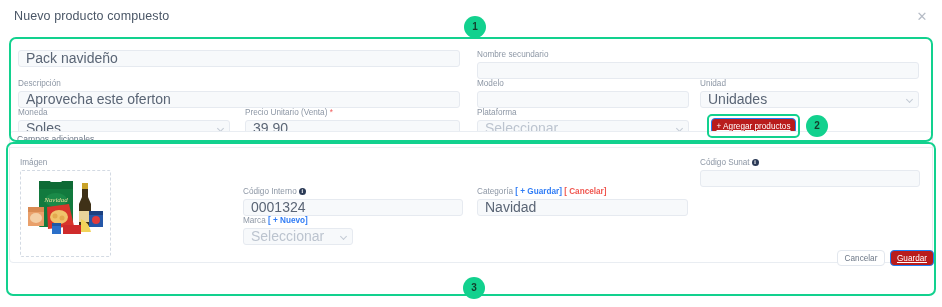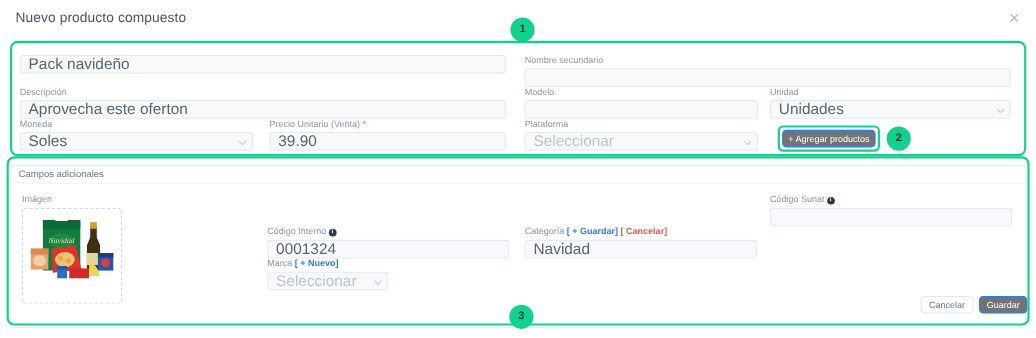--- a/index.html
+++ b/index.html
@@ -148,23 +148,24 @@
     box-sizing: border-box;
     position: absolute;
     border-radius: 4px;
     font-size: 8.2px;
     text-align: center;
     cursor: pointer;
     white-space: nowrap;
     user-select: none;
   }
   .btn-primary {
-    background: #737373;
+    background: #b91c1c;
     color: #fff;
     border: 1px solid #1e7ff5;
+    text-decoration: underline;
   }
   .btn-light {
     background: #fff;
     color: #6d7887;
     border: 1px solid #e2e7ee;
   }
 
   
   .dropzone {
     position: absolute;
@@ -235,21 +236,21 @@
       <div class="lbl">Plataforma</div>
       <div class="control ph">
         <span>Seleccionar</span>
         <span class="caret"></span>
       </div>
     </div>
 
     <div class="btn btn-primary" style="left:711px; top:118px; width:85px; height:16px; line-height:15px;">+ Agregar productos</div>
   </div>
 
-  <div class="panel" style="left:9px; top:150px; width:924px; height:148px;">
+  <div class="panel" style="left:9px; top:131px; width:924px; height:132px;">
     <div class="panel-head">Campos adicionales</div>
 
     <div style="position:absolute; left:10px; top:26px;">
       <div class="lbl">Imágen</div>
       <div class="dropzone" style="position:relative; width:91px; height:87px;">
         <div class="thumb">
           <svg viewBox="0 0 84 64" width="84" height="64" xmlns="http://www.w3.org/2000/svg">
             <rect x="0" y="0" width="84" height="64" fill="#ffffff"></rect>
 
             <rect x="14" y="8" width="34" height="46" rx="1" fill="#127a3e"></rect>

